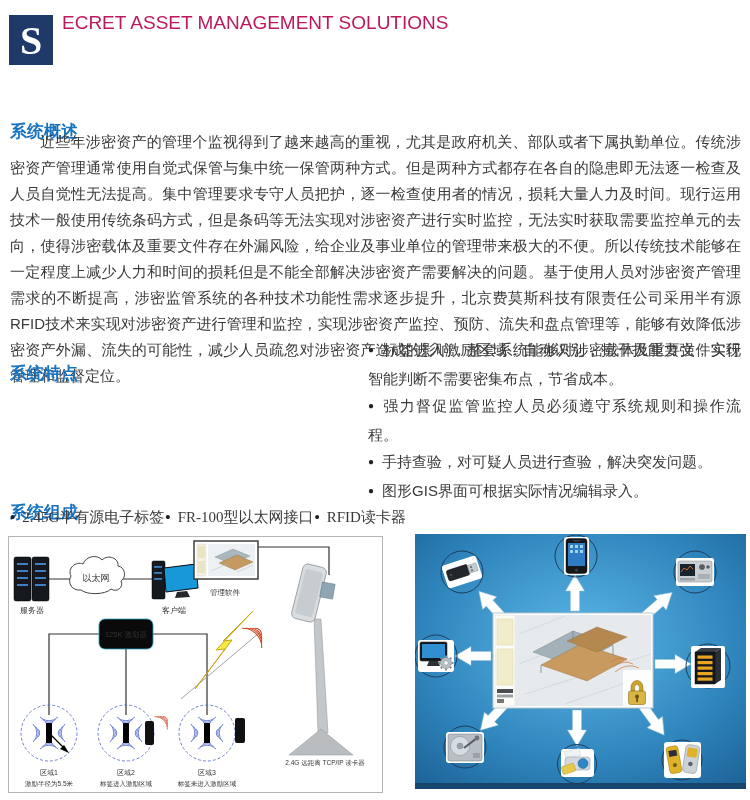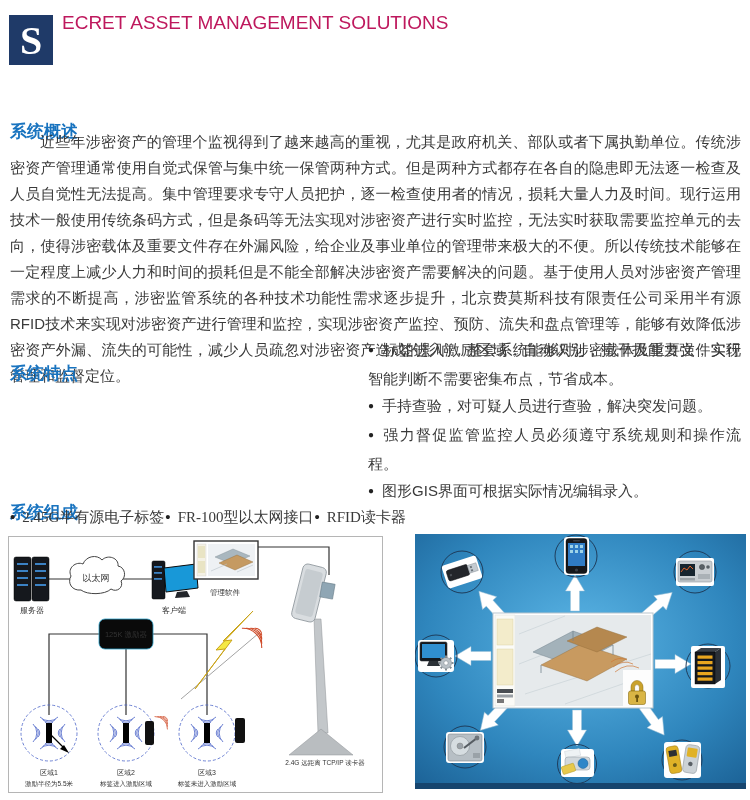--- a/index.html
+++ b/index.html
@@ -35,22 +35,22 @@
   <div class="title-block">
     <div class="subtitle">ECRET ASSET MANAGEMENT SOLUTIONS</div>
   </div>
 
   <div class="sec-heading" style="top:92px">系统概述</div>
   <div class="para">近些年涉密资产的管理个监视得到了越来越高的重视，尤其是政府机关、部队或者下属执勤单位。传统涉密资产管理通常使用自觉式保管与集中统一保管两种方式。但是两种方式都存在各自的隐患即无法逐一检查及人员自觉性无法提高。集中管理要求专守人员把护，逐一检查使用者的情况，损耗大量人力及时间。现行运用技术一般使用传统条码方式，但是条码等无法实现对涉密资产进行实时监控，无法实时获取需要监控单元的去向，使得涉密载体及重要文件存在外漏风险，给企业及事业单位的管理带来极大的不便。所以传统技术能够在一定程度上减少人力和时间的损耗但是不能全部解决涉密资产需要解决的问题。基于使用人员对涉密资产管理需求的不断提高，涉密监管系统的各种技术功能性需求逐步提升，北京费莫斯科技有限责任公司采用半有源RFID技术来实现对涉密资产进行管理和监控，实现涉密资产监控、预防、流失和盘点管理等，能够有效降低涉密资产外漏、流失的可能性，减少人员疏忽对涉密资产造成的影响，整套系统能够对涉密载体及重要文件实行管理和监督定位。</div>
 
   <div class="sec-heading" style="top:334px">系统特点</div>
   <div class="feat-col" style="left:368px;top:336px;width:373px">
     <div class="feat-item">标签进入激励区域，自动识别，抗干扰能力强，实现智能判断不需要密集布点，节省成本。</div>
+    <div class="feat-item">强力督促监管监控人员必须遵守系统规则和操作流程。</div>
     <div class="feat-item">手持查验，对可疑人员进行查验，解决突发问题。</div>
-    <div class="feat-item">强力督促监管监控人员必须遵守系统规则和操作流程。</div>
     <div class="feat-item">图形GIS界面可根据实际情况编辑录入。</div>
   </div>
 
   <div class="sec-heading" style="top:473px">系统组成</div>
   <div class="comp-row">
     <span class="comp-item">2.45G半有源电子标签</span>
     <span class="comp-item">FR-100型以太网接口</span>
     <span class="comp-item">RFID读卡器</span>
   </div>
 

